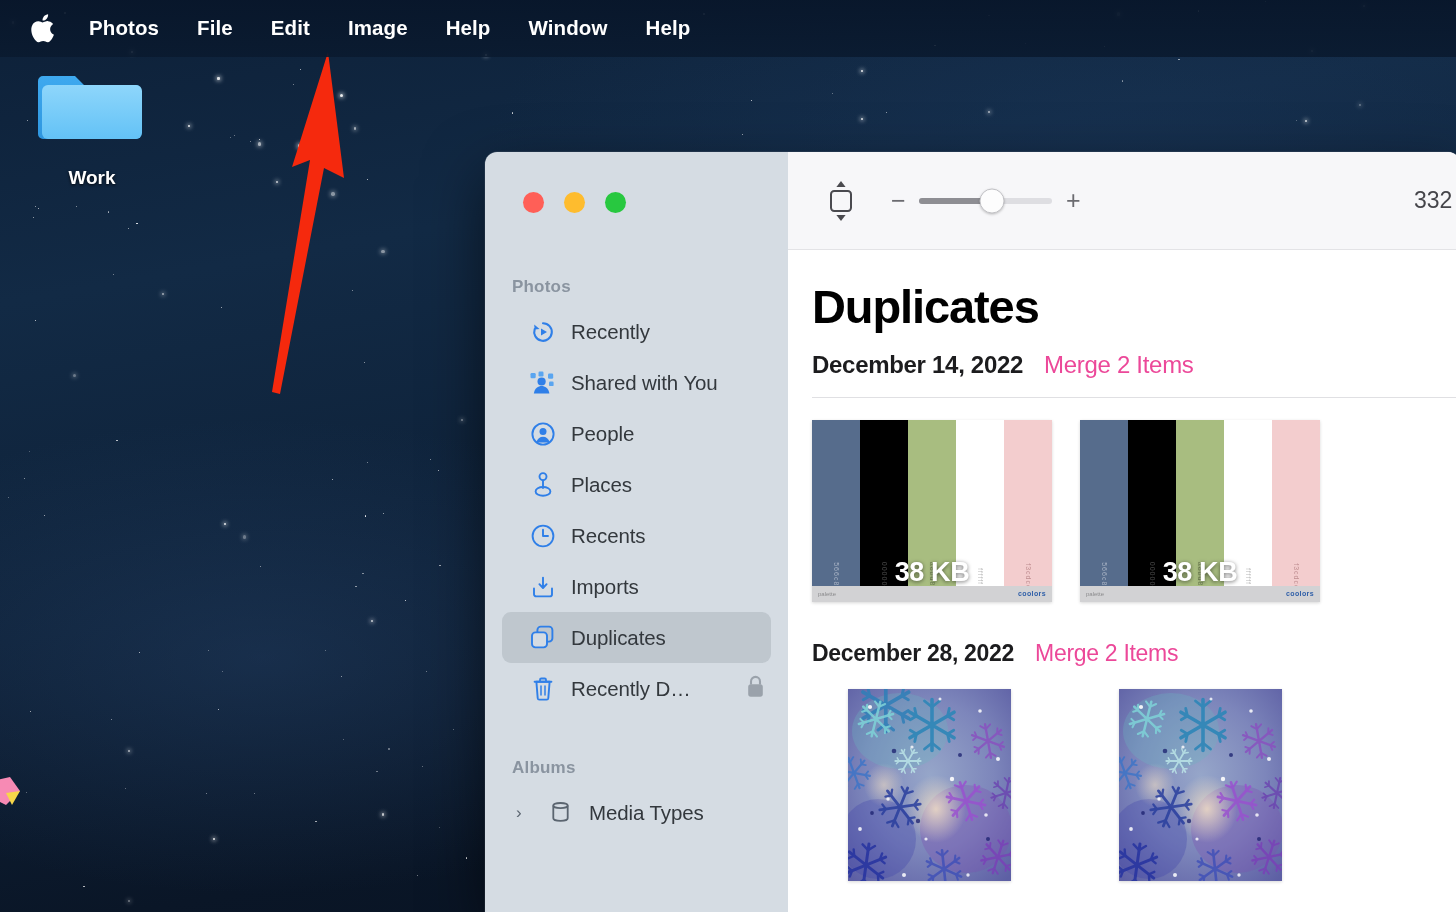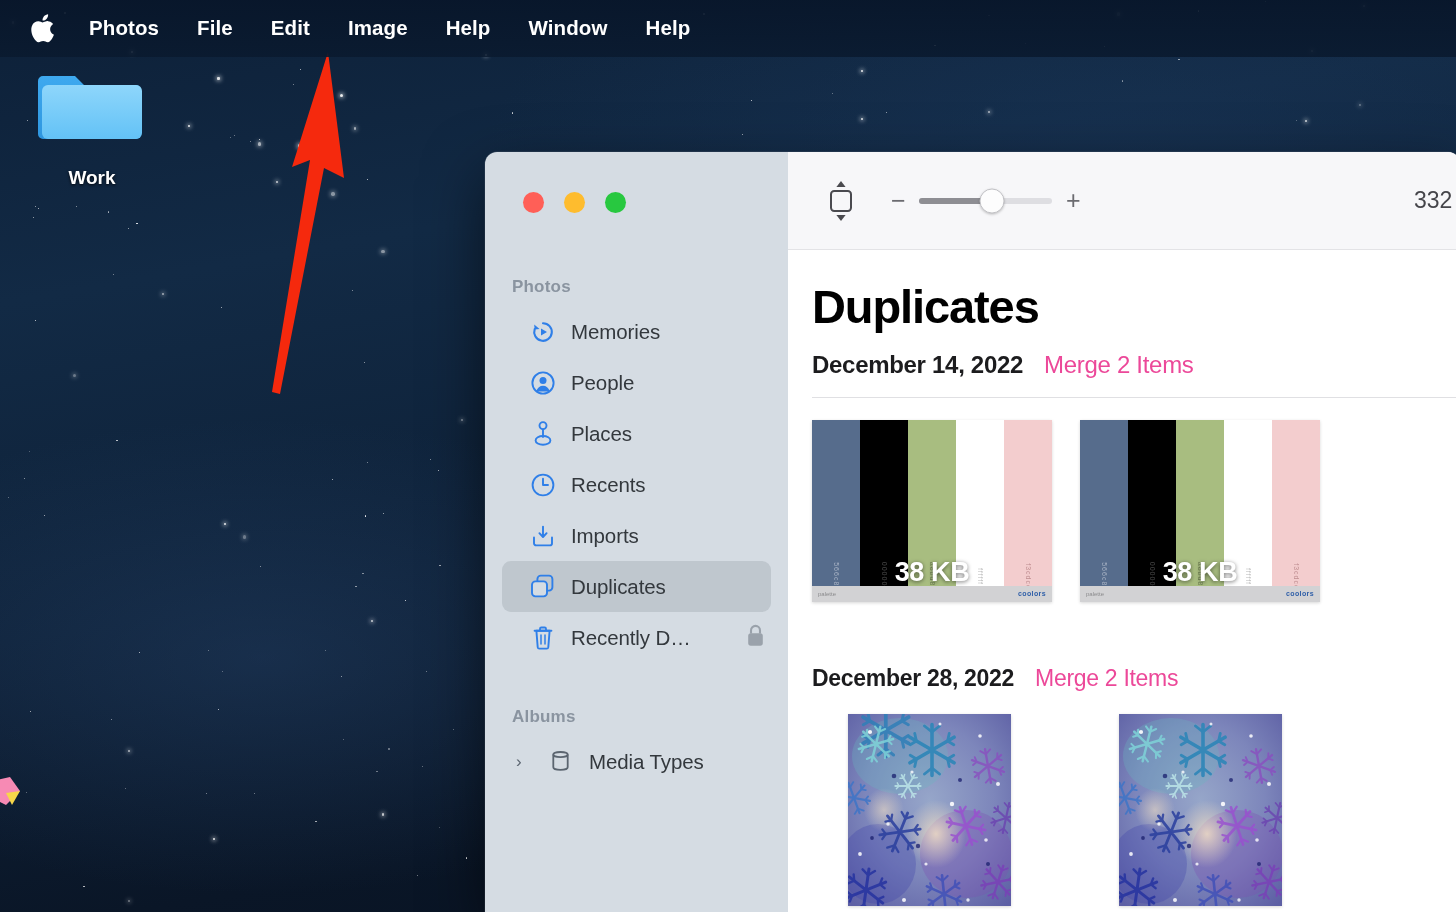--- a/index.html
+++ b/index.html
@@ -108,21 +108,21 @@
 
   #scroll-area { position:absolute; top:98px; left:0; right:0; bottom:0; overflow:hidden; }
   #page-title {
     font-size:47px; font-weight:bold; color:#000; letter-spacing:-1.1px;
     padding:32px 0 0 24px; line-height:1.08;
   }
   .group { padding-left:24px; }
   .group-head { display:flex; align-items:baseline; gap:21px; margin-top:18px; }
   .group-head .date { font-size:24px; font-weight:bold; color:#1c1c1e; letter-spacing:-.3px; white-space:nowrap; }
   .group-head .merge { font-size:24px; color:#ec4899; letter-spacing:-.3px; white-space:nowrap; }
-  .group.g2 .group-head .date { font-size:23px;margin-top:25px; }
+  .group.g2 .group-head .date { font-size:23px; }
   .group.g2 .group-head .merge { font-size:23px; }
   .divider { height:1px; background:#e0e0e3; margin-top:18px; margin-right:0; }
   .thumb-row { display:flex; gap:28px; padding-top:22px; }
 
   
   .pal-thumb { width:240px; height:182px; position:relative; background:#fff; box-shadow:0 1px 3px rgba(0,0,0,.16); }
   .pal-strips { display:flex; height:100%; width:100%; }
   .pal-strips .s { flex:1; position:relative; }
   .pal-strips .s .hex {
     position:absolute; left:50%; bottom:22px; transform:translateX(-50%) rotate(90deg);
@@ -321,23 +321,36 @@
 
 
     <div class="side-item">
       <span class="ico">
         <svg width="24" height="24" viewBox="0 0 24 24">
           <path d="M12 3.2 a8.8 8.8 0 1 1 -8.3 5.9" fill="none" stroke="#2f7fe8" stroke-width="2.1" stroke-linecap="round"></path>
           <path d="M3.2 4.6 L3.6 9.6 L8.6 9.1 Z" fill="#2f7fe8"></path>
           <path d="M10 8.6 L16 12 L10 15.4 Z" fill="#2f7fe8"></path>
         </svg>
       </span>
-      <span class="txt">Memories</span>
-    </div>
-
+      <span class="txt">Recently</span>
+    </div>
+
+    <div class="side-item">
+      <span class="ico">
+        <svg width="25" height="23" viewBox="0 0 25 23">
+          <rect x="0.5" y="2" width="5.2" height="5.2" rx="1.2" fill="#5aa5f0"></rect>
+          <rect x="8.5" y="0.5" width="5" height="5" rx="1.2" fill="#5aa5f0"></rect>
+          <rect x="18" y="2.5" width="5.2" height="5.2" rx="1.2" fill="#5aa5f0"></rect>
+          <rect x="19" y="10.5" width="4.6" height="4.6" rx="1.2" fill="#5aa5f0"></rect>
+          <circle cx="11.6" cy="10.5" r="4.1" fill="#2f7fe8"></circle>
+          <path d="M3.8 22.5 C4.6 17.2 8.2 15 11.6 15 C15 15 18.6 17.2 19.4 22.5 Z" fill="#2f7fe8"></path>
+        </svg>
+      </span>
+      <span class="txt">Shared with You</span>
+    </div>
 
     <div class="side-item">
       <span class="ico">
         <svg width="24" height="24" viewBox="0 0 24 24">
           <circle cx="12" cy="12" r="10.6" fill="none" stroke="#2f7fe8" stroke-width="1.9"></circle>
           <circle cx="12" cy="9.4" r="3.5" fill="#2f7fe8"></circle>
           <path d="M5.2 20.6 C6.3 16.6 8.9 14.7 12 14.7 C15.1 14.7 17.7 16.6 18.8 20.6 Z" fill="#2f7fe8"></path>
         </svg>
       </span>
       <span class="txt">People</span>

